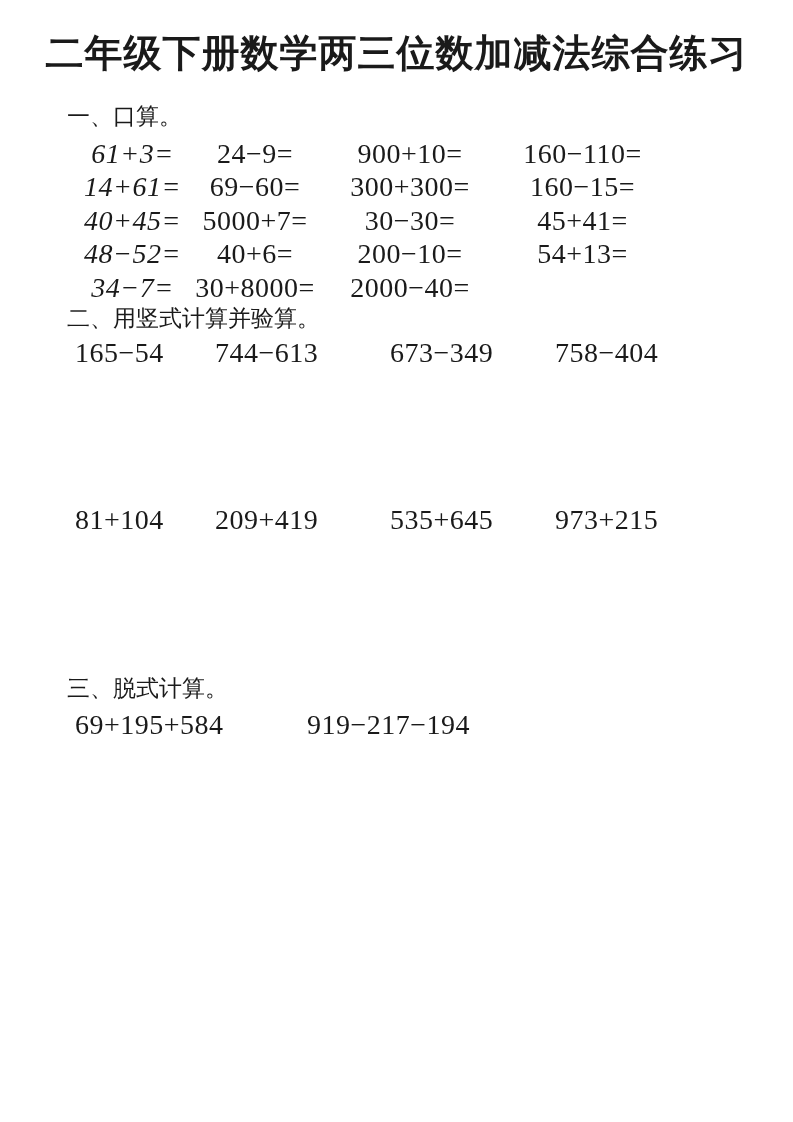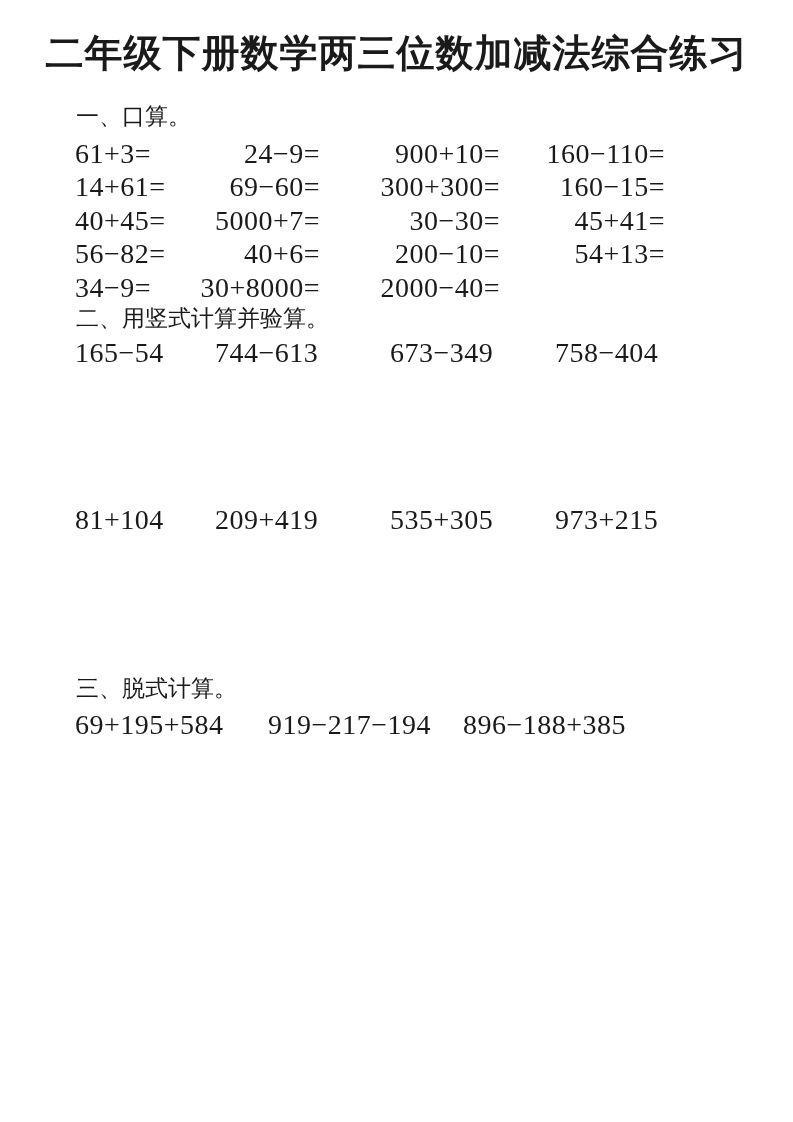--- a/index.html
+++ b/index.html
@@ -19,45 +19,45 @@
     width: 100%;
     margin: 0;
     text-align: center;
     font-size: 38px;
     font-weight: bold;
     letter-spacing: 1px;
     white-space: nowrap;
   }
   .s-head {
     position: absolute;
-    left: 76px;
+    left: 67px;
     font-size: 23px;
     white-space: nowrap;
   }
   .s1-head { top: 101px; }
   .s2-head { top: 303px; }
   .s3-head { top: 673px; }
   .grid {
     position: absolute;
     left: 75px;
     display: grid;
   }
   .expr {
     font-size: 28px;
     white-space: nowrap;
     letter-spacing: 0.5px;
   }
   .s1-grid { top: 137px; grid-template-columns: 115px 130px 180px 165px; }
-  .s1-grid .expr { line-height: 33.4px; text-align: right; }
-  .s1-grid .expr:nth-child(4n+1) { text-align: left; }
+  .s1-grid .expr { line-height: 33.4px; text-align: center; }
+  .s1-grid .expr:nth-child(4n+1) { text-align: center; font-style: italic; }
   .s2-row { grid-template-columns: 140px 175px 165px 160px; }
   .s2-row .expr, .s3-row .expr { line-height: 32px; text-align: left; }
   .s2-row1 { top: 337px; }
   .s2-row2 { top: 504px; }
-  .s3-row { grid-template-columns: 193px 195px 200px; }
+  .s3-row { grid-template-columns: 193px 195px 200px; gap: 39px; }
   .s3-row1 { top: 709px; }
   .s3-row2 { top: 878px; }
   .footer {
     position: absolute;
     top: 1012px;
     left: 0;
     width: 100%;
     text-align: center;
     font-size: 14px;
     letter-spacing: 1px;
@@ -79,45 +79,44 @@
     <div class="expr">900+10=</div>
     <div class="expr">160−110=</div>
     <div class="expr">14+61=</div>
     <div class="expr">69−60=</div>
     <div class="expr">300+300=</div>
     <div class="expr">160−15=</div>
     <div class="expr">40+45=</div>
     <div class="expr">5000+7=</div>
     <div class="expr">30−30=</div>
     <div class="expr">45+41=</div>
-    <div class="expr">56−82=</div>
+    <div class="expr">48−52=</div>
     <div class="expr">40+6=</div>
     <div class="expr">200−10=</div>
     <div class="expr">54+13=</div>
-    <div class="expr">34−9=</div>
+    <div class="expr">34−7=</div>
     <div class="expr">30+8000=</div>
     <div class="expr">2000−40=</div>
   </div>
 
   <div class="s-head s2-head">二、用竖式计算并验算。</div>
   <div class="grid s2-row s2-row1">
     <div class="expr">165−54</div>
     <div class="expr">744−613</div>
     <div class="expr">673−349</div>
     <div class="expr">758−404</div>
   </div>
   <div class="grid s2-row s2-row2">
     <div class="expr">81+104</div>
     <div class="expr">209+419</div>
-    <div class="expr">535+305</div>
+    <div class="expr">535+645</div>
     <div class="expr">973+215</div>
   </div>
 
   <div class="s-head s3-head">三、脱式计算。</div>
   <div class="grid s3-row s3-row1">
     <div class="expr">69+195+584</div>
     <div class="expr">919−217−194</div>
-    <div class="expr">896−188+385</div>
   </div>
 
   <div class="footer">第 2 页 共 20 页</div>
 
 </div>
 
 </body></html>

